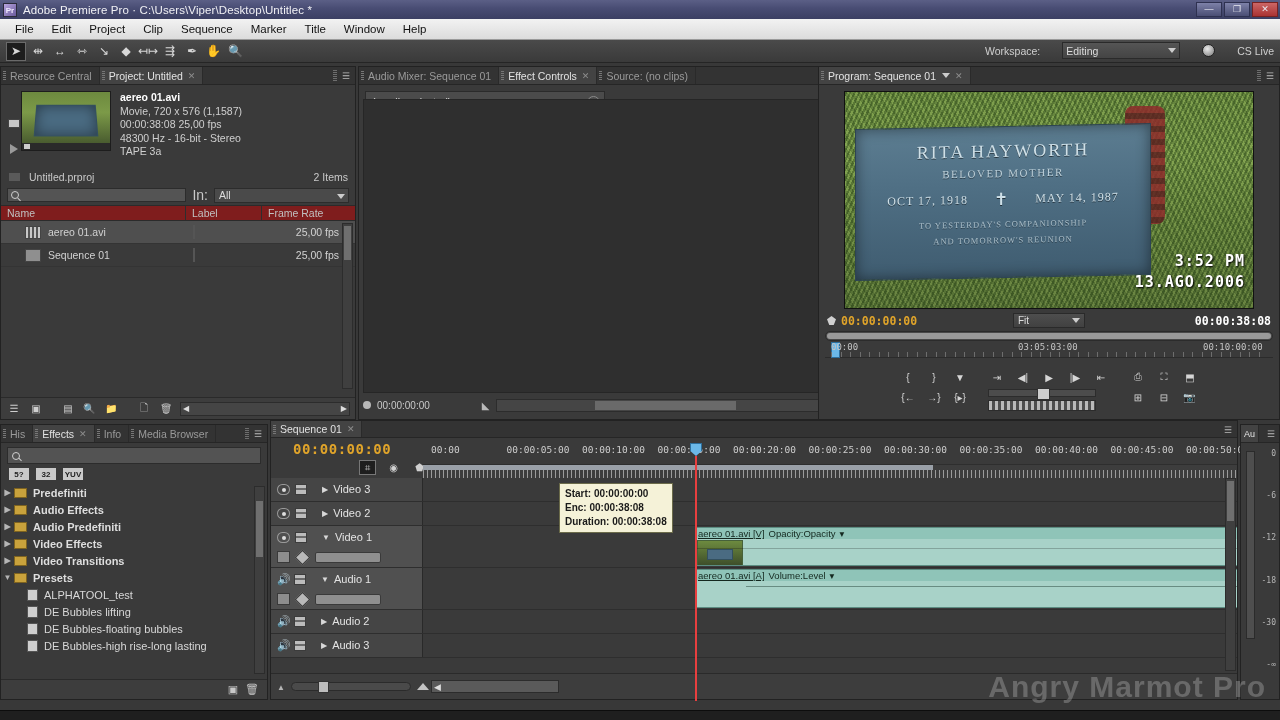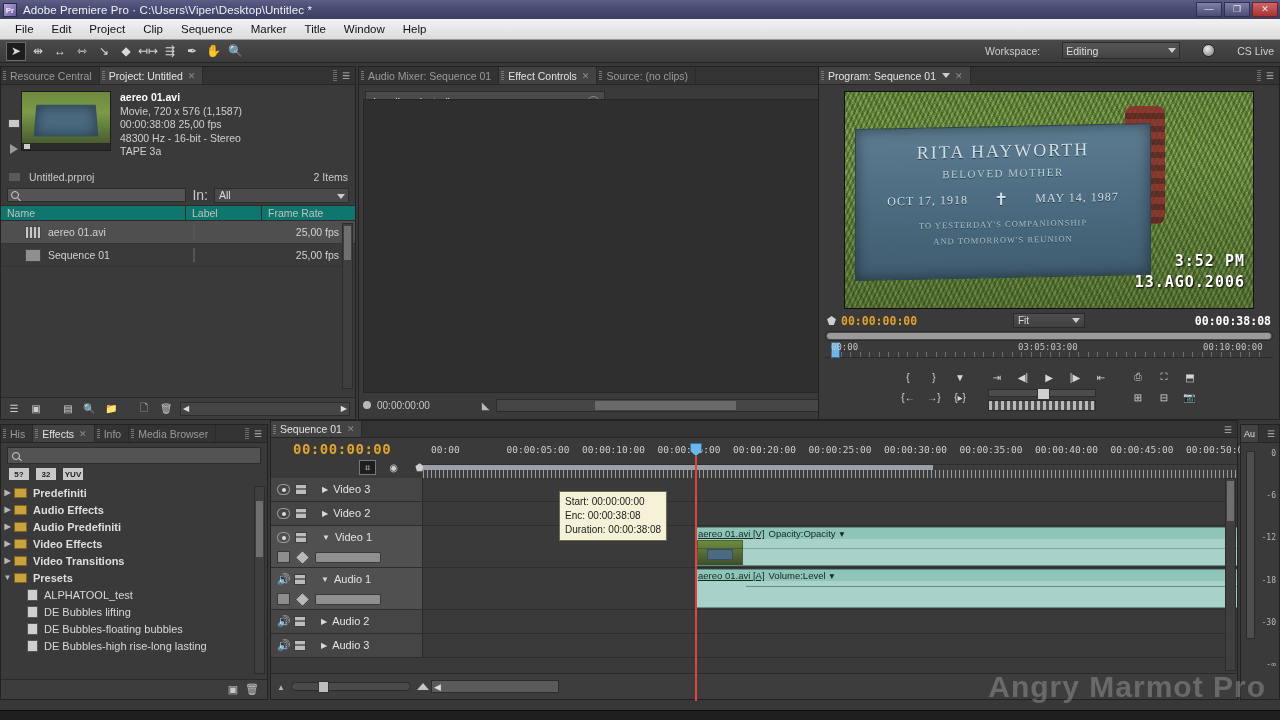--- a/index.html
+++ b/index.html
@@ -65,21 +65,21 @@
   .proj-row .bin { width:13px;height:10px;background:#5a5a5a;border:1px solid #3a3a3a;margin-right:8px;}
   .proj-row .cnt { margin-left:auto; }
   .search-row { height:20px; display:flex; align-items:center; padding:0 6px; gap:6px;}
   .search-box { flex:1; height:14px; background:#545454; border:1px solid #2c2c2c; display:flex;align-items:center;padding-left:3px;}
   .mag { width:8px;height:8px;border:1.4px solid #cfcfcf;border-radius:50%; position:relative;}
   .mag:after{content:"";position:absolute;right:-3px;bottom:-2px;width:4px;height:1.4px;background:#cfcfcf;transform:rotate(45deg);}
   .in-label { font-size:14px; color:#c9c9c9;}
   .in-select { width:135px;height:15px;background:#4a4a4a;border:1px solid #2c2c2c;font-size:10.5px;color:#ddd;
     display:flex;align-items:center;padding:0 4px; position:relative;}
   .in-select .car{position:absolute;right:3px;top:5px;border-left:4px solid transparent;border-right:4px solid transparent;border-top:5px solid #ccc;}
-  .col-head { height:16px; background:#0f766e; border-top:1px solid #2b2b2b;border-bottom:1px solid #2b2b2b;
+  .col-head { height:16px; background:#7f1d1d; border-top:1px solid #2b2b2b;border-bottom:1px solid #2b2b2b;
     display:flex; align-items:center; font-size:10.5px; color:#c0c0c0;}
   .col-head div { padding-left:6px; border-right:1px solid #2e2e2e; height:100%; display:flex; align-items:center;}
   .list-area { height:170px; background:#3a3a3a; position:relative; }
   .lrow { height:23px; display:flex; align-items:center; font-size:10.5px; color:#d2d2d2; border-bottom:1px solid #343434;}
   .lrow.sel { background:#4f4f4f; }
   .lrow .ic { width:16px;height:13px;margin:0 7px 0 24px; background:#8f8f8f; border:1px solid #444;}
   .lrow .ic.film { background:repeating-linear-gradient(to right,#c8c8c8 0 2px,#555 2px 4px); }
   .lrow .nm { width:145px; }
   .lrow .lbl { width:76px; }
   .lrow .sw { width:16px;height:12px;border:1px solid #555;background:#d8d8d8;}
@@ -763,21 +763,21 @@
               <span class="spk">🔊</span>
               <span class="lock2"></span>
               <span class="tri">▶</span>
               <span class="tname">Audio 3</span>
             </div>
           </div>
           <div class="tbody"></div>
         </div>
       </div>
 
-    <div class="tooltip" id="tltip" style="left:288px; top:70px;">
+    <div class="tooltip" id="tltip" style="left:288px; top:62px;font-weight:bold;">
       <div>Start: 00:00:00:00</div>
       <div>Enc: 00:00:38:08</div>
       <div>Duration: 00:00:38:08</div>
     </div>
 
     <div class="tl-vscroll">
         <i></i>
       </div>
 
     <div class="tl-foot">

